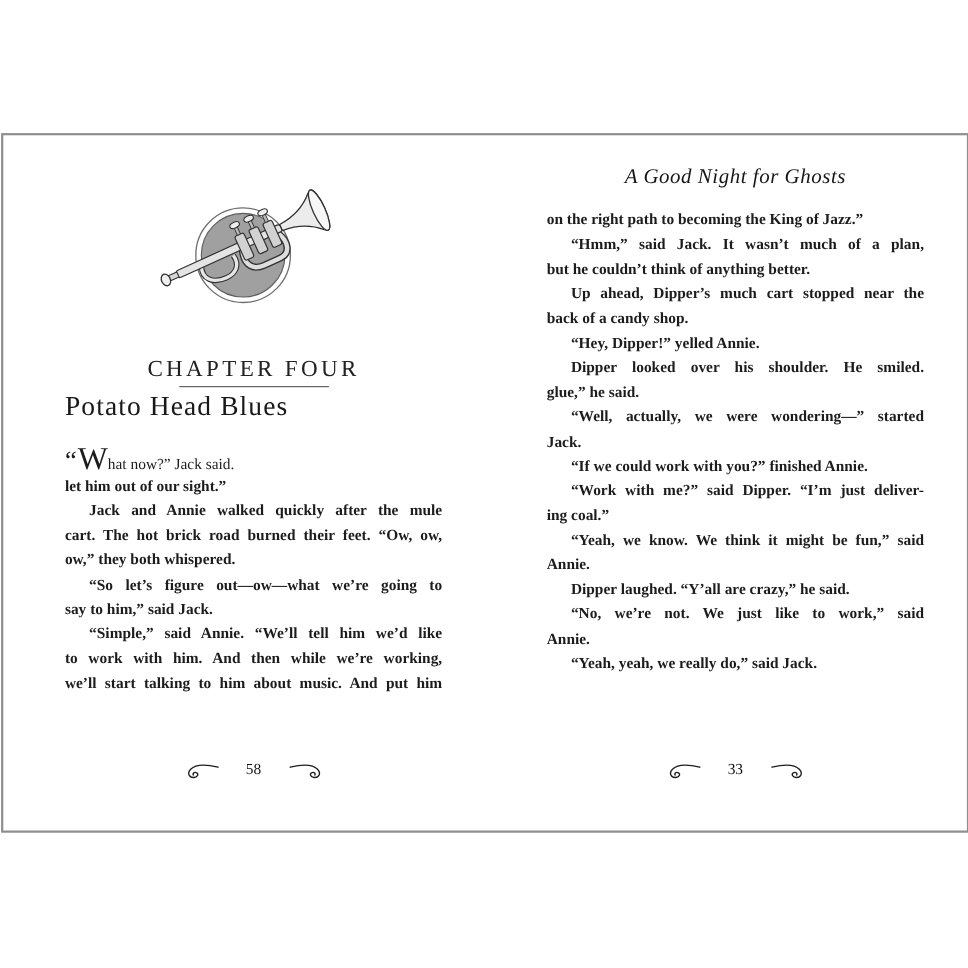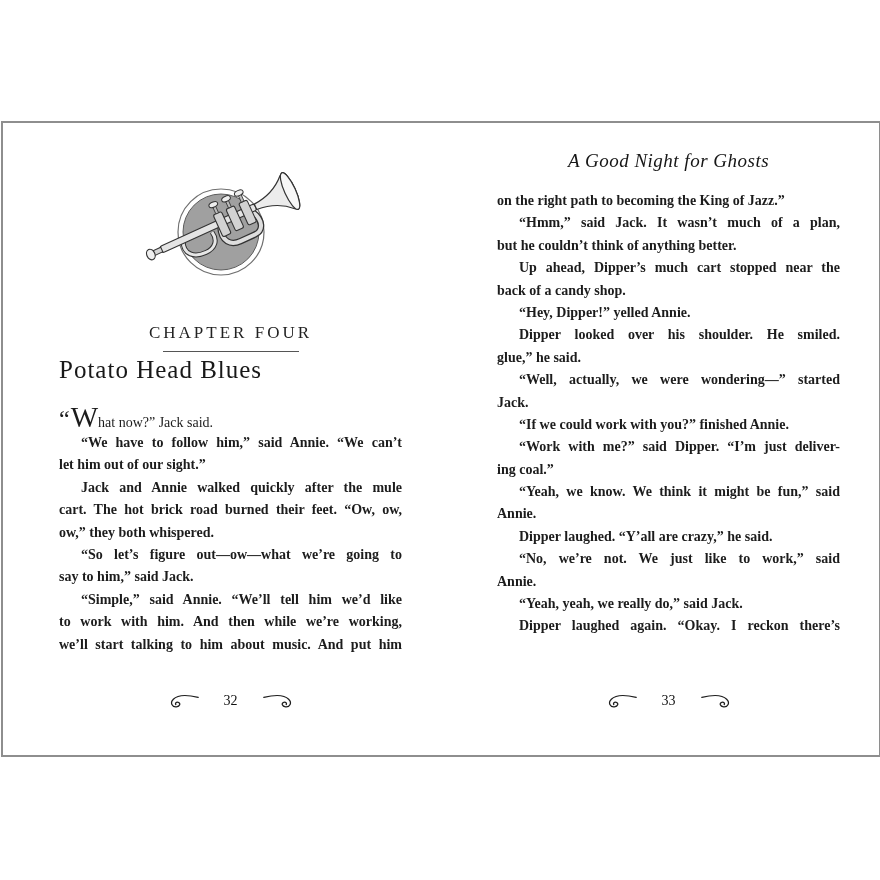--- a/index.html
+++ b/index.html
@@ -30,21 +30,21 @@
   .page-right{left:494px; width:343px;}
 
   
   .illustration{
     position:absolute; left:76px; top:38px;
     width:182px; height:138px;
   }
   .chapter-label{
     position:absolute; left:0; top:200px; width:100%;
     text-align:center;
-    font-size:17px; letter-spacing:3px;
+    font-size:21px; letter-spacing:3px;
     color:#222;
   }
   .chapter-rule{
     position:absolute; left:50%; top:228px;
     width:136px; height:1px; margin-left:-68px;
     background:var(--rule);
   }
   .chapter-title{
     position:absolute; left:0; top:233px; width:100%;
     font-size:25px; letter-spacing:1px;
@@ -136,38 +136,37 @@
       </g>
     </svg>
 
     <div class="chapter-label">CHAPTER FOUR</div>
     <div class="chapter-rule"></div>
     <div class="chapter-title">Potato Head Blues</div>
 
     <div class="body-text body-left">
       <div class="firstline"><span class="bigquote">“</span><span class="dropcap">W</span><span>hat now?” Jack said.</span></div>
       <div>
-          <div class="bodyline indent">“We have to follow him,” said Annie. “We can’t</div>
           <div class="bodyline parend">let him out of our sight.”</div>
           <div class="bodyline indent">Jack and Annie walked quickly after the mule</div>
           <div class="bodyline">cart. The hot brick road burned their feet. “Ow, ow,</div>
           <div class="bodyline parend">ow,” they both whispered.</div>
           <div class="bodyline indent">“So let’s figure out—ow—what we’re going to</div>
           <div class="bodyline parend">say to him,” said Jack.</div>
           <div class="bodyline indent">“Simple,” said Annie. “We’ll tell him we’d like</div>
           <div class="bodyline">to work with him. And then while we’re working,</div>
           <div class="bodyline">we’ll start talking to him about music. And put him</div>
         </div>
     </div>
 
     <div class="footer">
       <svg class="swirl" viewBox="0 0 36 18">
         <path d="M34,5 C26,3 12,1 6,7 C2,11 4.5,16 9.5,15.5 C13.5,15 14.5,11.5 11.5,10.5 C9.3,9.8 7.8,11.5 8.8,13"></path>
       </svg>
-      <span class="pagenum">32</span>
+      <span class="pagenum">58</span>
       <svg class="swirl flip" viewBox="0 0 36 18">
         <path d="M34,5 C26,3 12,1 6,7 C2,11 4.5,16 9.5,15.5 C13.5,15 14.5,11.5 11.5,10.5 C9.3,9.8 7.8,11.5 8.8,13"></path>
       </svg>
     </div>
   </div>
 
   <div class="page page-right">
 
     <div class="running-header">A Good Night for Ghosts</div>
 
@@ -185,21 +184,20 @@
           <div class="bodyline parend">Jack.</div>
           <div class="bodyline indent parend">“If we could work with you?” finished Annie.</div>
           <div class="bodyline indent">“Work with me?” said Dipper. “I’m just deliver-</div>
           <div class="bodyline parend">ing coal.”</div>
           <div class="bodyline indent">“Yeah, we know. We think it might be fun,” said</div>
           <div class="bodyline parend">Annie.</div>
           <div class="bodyline indent parend">Dipper laughed. “Y’all are crazy,” he said.</div>
           <div class="bodyline indent">“No, we’re not. We just like to work,” said</div>
           <div class="bodyline parend">Annie.</div>
           <div class="bodyline indent parend">“Yeah, yeah, we really do,” said Jack.</div>
-          <div class="bodyline indent">Dipper laughed again. “Okay. I reckon there’s</div>
         </div>
     </div>
 
     <div class="footer">
       <svg class="swirl" viewBox="0 0 36 18">
         <path d="M34,5 C26,3 12,1 6,7 C2,11 4.5,16 9.5,15.5 C13.5,15 14.5,11.5 11.5,10.5 C9.3,9.8 7.8,11.5 8.8,13"></path>
       </svg>
       <span class="pagenum">33</span>
       <svg class="swirl flip" viewBox="0 0 36 18">
         <path d="M34,5 C26,3 12,1 6,7 C2,11 4.5,16 9.5,15.5 C13.5,15 14.5,11.5 11.5,10.5 C9.3,9.8 7.8,11.5 8.8,13"></path>

